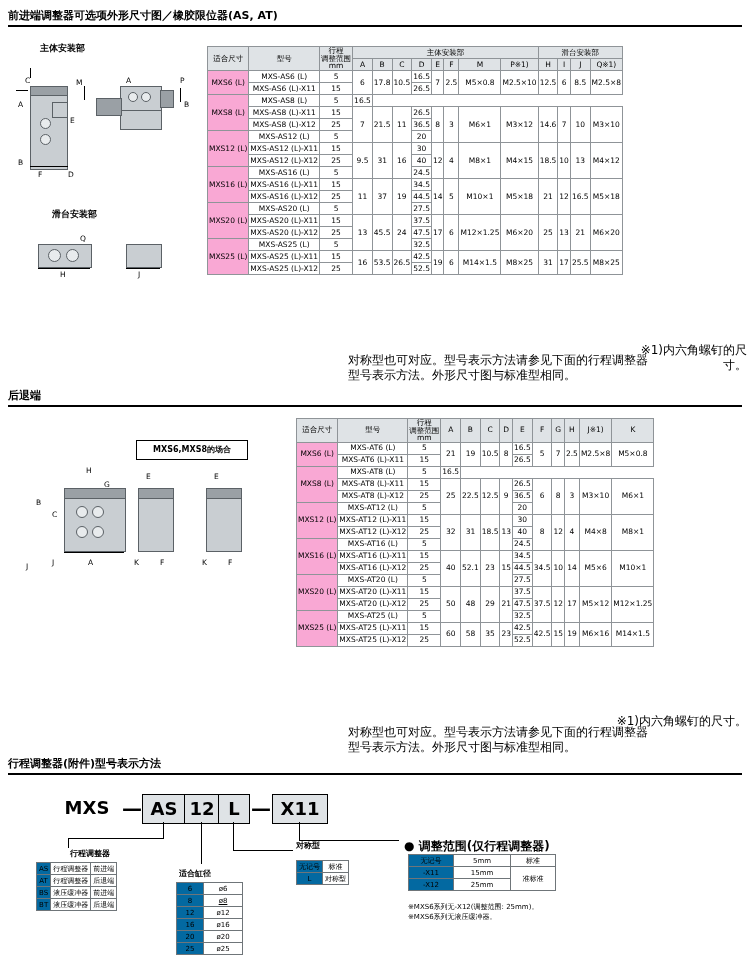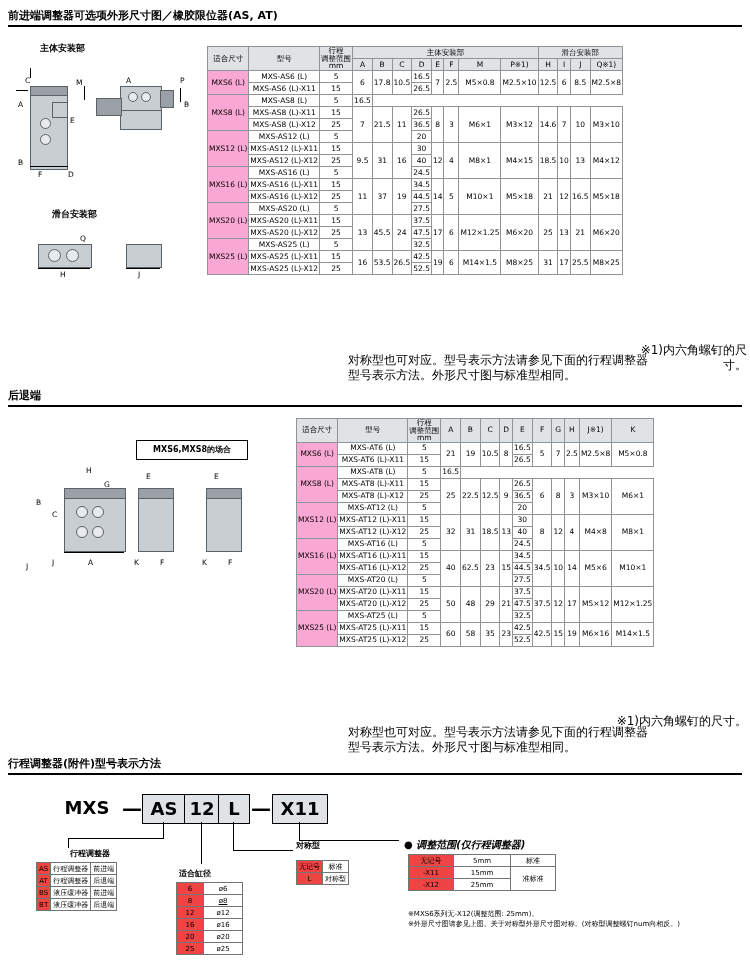--- a/index.html
+++ b/index.html
@@ -64,23 +64,23 @@
     position:absolute;border:1px solid #000;background:#dfe3e6;
     font-weight:bold;text-align:center;
     font-family:"DejaVu Sans","Liberation Sans",sans-serif;
   }
   .dash{position:absolute;font-size:20px;font-weight:bold;}
   table.s{border-collapse:collapse;}
   table.s td,table.s th{
     border:1px solid #6f7579;font-size:7px;text-align:center;
     padding:0 2px;height:11px;white-space:nowrap;
   }
-  table.s th{background:#ef4444;font-weight:normal;}
+  table.s th{background:#0369a1;font-weight:normal;}
   .sublabel{position:absolute;font-size:8px;font-weight:bold;}
-  .bullet{font-size:10px;font-weight:bold;font-style:italic;}
+  .bullet{font-size:12px;font-weight:bold;}
 </style>
 </head>
 <body>
 
 <div id="title1" class="sec-title">前进端调整器可选项外形尺寸图／橡胶限位器(AS, AT)</div>
 
 <div class="dw" id="dw1" style="left:8px;top:38px;width:195px;height:310px;">
   <div class="cap" style="position:absolute;left:32px;top:4px;">主体安装部</div>
 
   <div class="ln" style="left:22px;top:30px;width:0.8px;height:10px;"></div>
@@ -440,21 +440,21 @@
       <tr>
         <td class="grp" rowspan="3">MXS16 (L)</td>
         <td class="mod">MXS-AT16 (L)</td>
         <td>5</td>
         <td>24.5</td>
       </tr>
       <tr>
         <td class="mod">MXS-AT16 (L)-X11</td>
         <td>15</td>
         <td rowspan="3">40</td>
-        <td rowspan="3">62.5</td>
+        <td rowspan="3">52.1</td>
         <td rowspan="3">23</td>
         <td rowspan="3">15</td>
         <td>34.5</td>
         <td rowspan="3">34.5</td>
         <td rowspan="3">10</td>
         <td rowspan="3">14</td>
         <td rowspan="3">M5×6</td>
         <td rowspan="3">M10×1</td>
       </tr>
       <tr>
@@ -623,17 +623,17 @@
           <td style="width: 52px;">15mm</td>
           <td rowspan="2">准标准</td>
         </tr>
         <tr>
           <th style="width: 40px; margin-top: 36px;">-X12</th>
           <td style="width: 52px;">25mm</td>
         </tr>
       </tbody>
   </table>
 
-  <div id="mn-notes" style="position:absolute;left:400px;top:124px;width:330px;font-size:7px;line-height:1.45;margin-top:7px;">
+  <div id="mn-notes" style="position:absolute;left:400px;top:124px;width:330px;font-size:7px;line-height:1.45;">
       <div>※MXS6系列无-X12(调整范围: 25mm)。</div>
-      <div>※外形尺寸图请参见上图。关于对称型外形尺寸图对称。(对称型调整螺钉num向相反。)</div>
+      <div>※MXS6系列无液压缓冲器。</div>
     </div>
 </div>
 
 </body></html>

